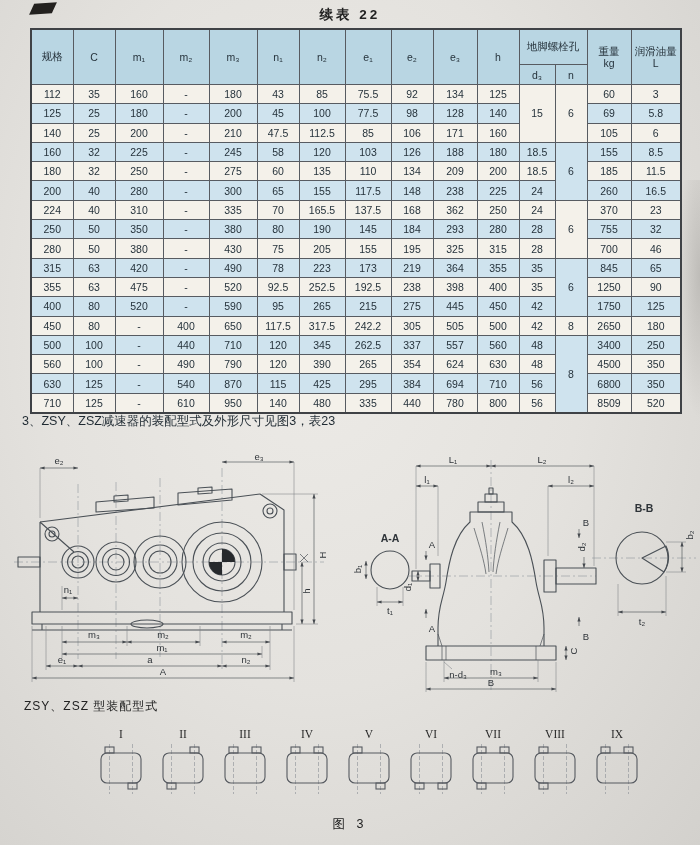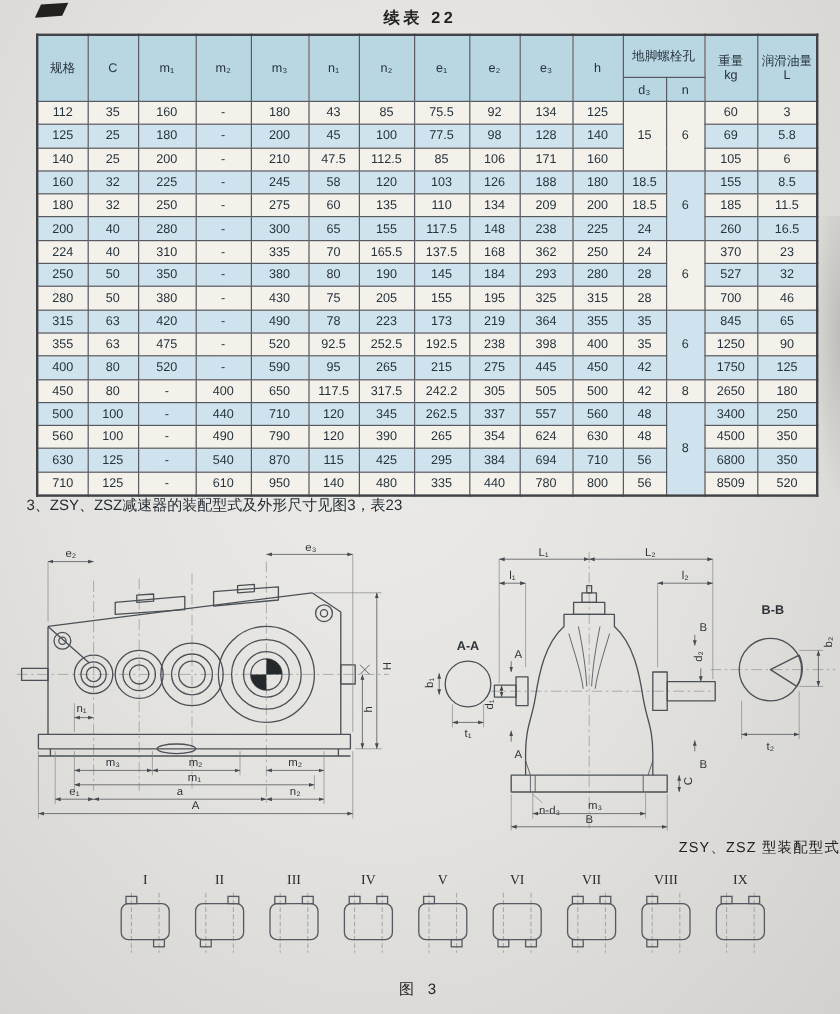--- a/index.html
+++ b/index.html
@@ -32,21 +32,21 @@
   
   .note{position:absolute;left:22px;top:413px;font-size:12.5px;color:#1f2a32;}
   svg.draw{position:absolute;}
   svg.draw .ol{stroke:var(--line);fill:none;stroke-width:1.1;stroke-linejoin:round;}
   svg.draw .thin{stroke:var(--line);fill:none;stroke-width:.7;}
   svg.draw .cl{stroke:#8a8f96;stroke-width:.55;fill:none;stroke-dasharray:9 3 2 3;}
   svg.draw .dim{stroke:#5a5e63;stroke-width:.7;fill:none;}
   svg.draw .ext{stroke:#7d8186;stroke-width:.55;fill:none;}
   svg.draw text{font:9.5px "Liberation Sans","DejaVu Sans",sans-serif;fill:#2e3338;text-anchor:middle;}
   svg.draw text.sec{font-size:10.5px;font-weight:bold;}
-  .asm-caption{position:absolute;left:0;right:0;top:698px;text-align:right;text-indent:24px;
+  .asm-caption{position:absolute;left:0;right:0;top:698px;text-align:left;text-indent:24px;
     font-size:12px;color:#222;letter-spacing:1px;}
   .asm-row{position:absolute;left:92px;top:728px;width:554px;display:flex;justify-content:space-between;}
   .asm-item{width:58px;display:flex;flex-direction:column;align-items:center;}
   .asm-label{font-family:"Liberation Serif","DejaVu Serif",serif;font-size:11.5px;color:#2a2a2a;height:15px;}
   .asm-item svg .acl{stroke:#8a8f96;stroke-width:.6;stroke-dasharray:4 2;}
   .asm-item svg .abox{fill:none;stroke:#565a60;stroke-width:1.1;}
   .fig-caption{position:absolute;left:0;right:0;top:816px;text-align:center;font-size:12.5px;
     color:#222;letter-spacing:4px;}
 </style>
 </head>
@@ -225,21 +225,21 @@
           <td>350</td>
           <td>-</td>
           <td>380</td>
           <td>80</td>
           <td>190</td>
           <td>145</td>
           <td>184</td>
           <td>293</td>
           <td>280</td>
           <td>28</td>
-          <td>527</td>
+          <td>755</td>
           <td>32</td>
         </tr>
         <tr class="white">
           <td>280</td>
           <td>50</td>
           <td>380</td>
           <td>-</td>
           <td>430</td>
           <td>75</td>
           <td>205</td>

